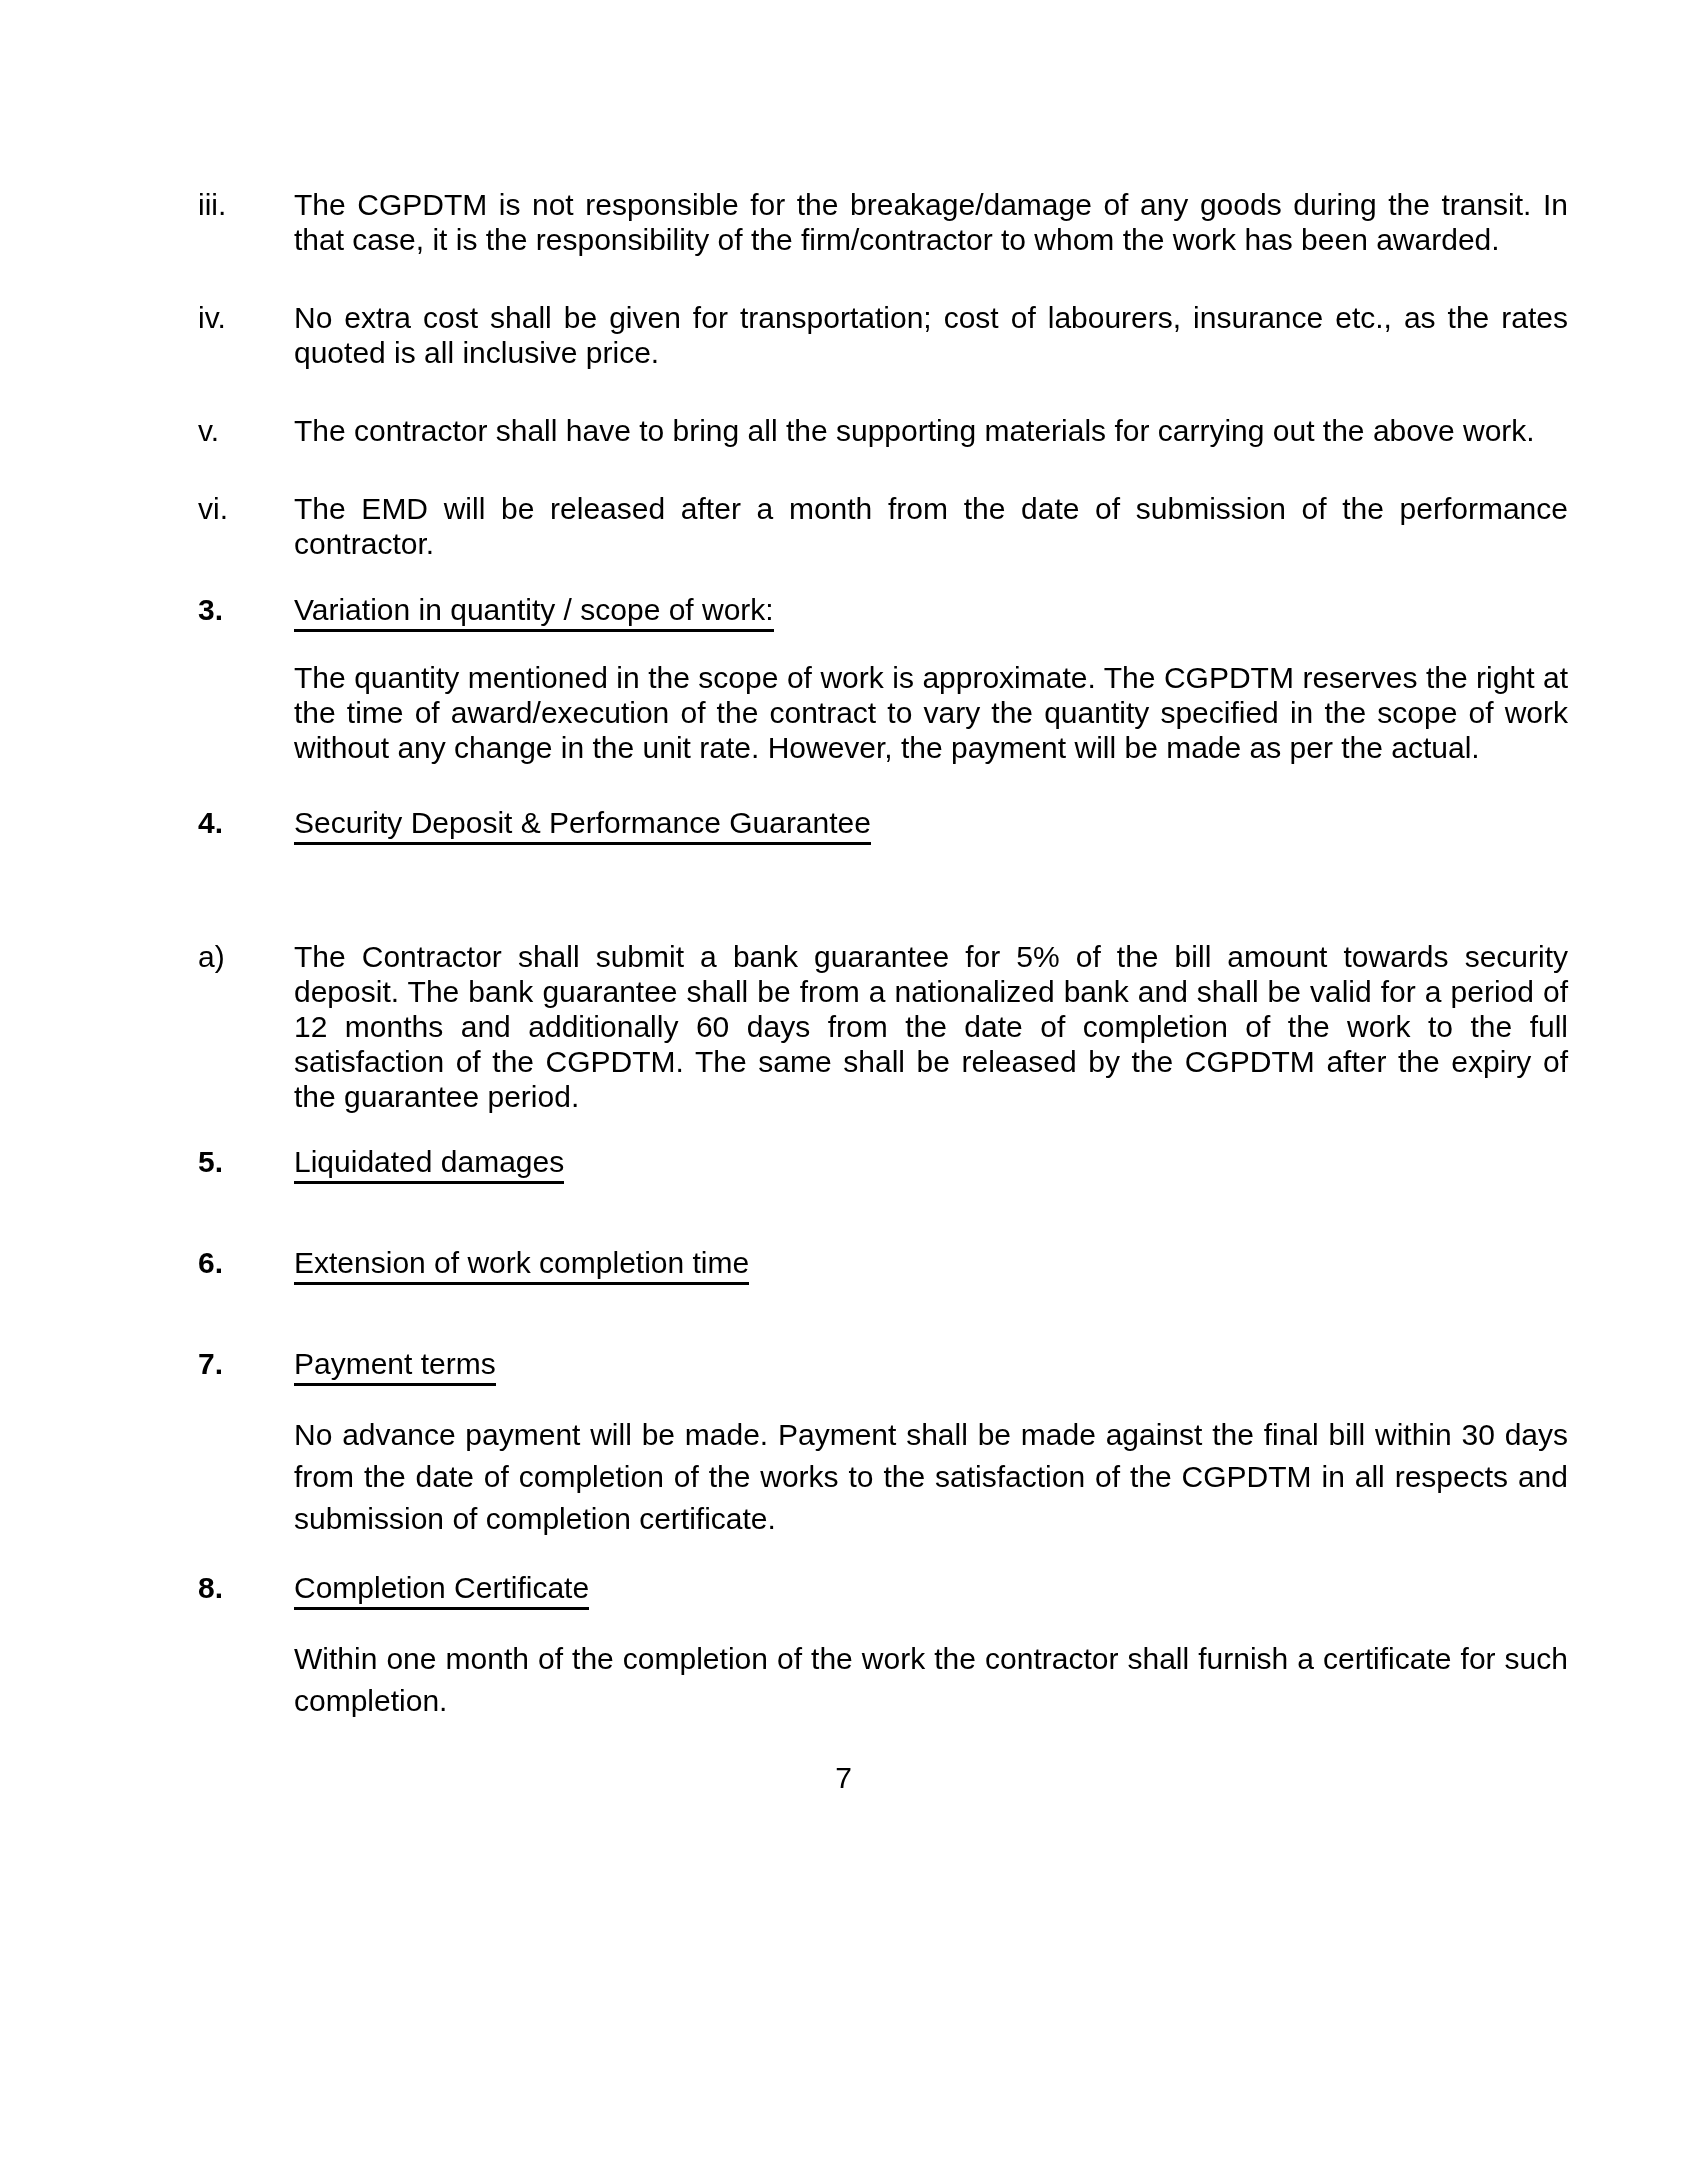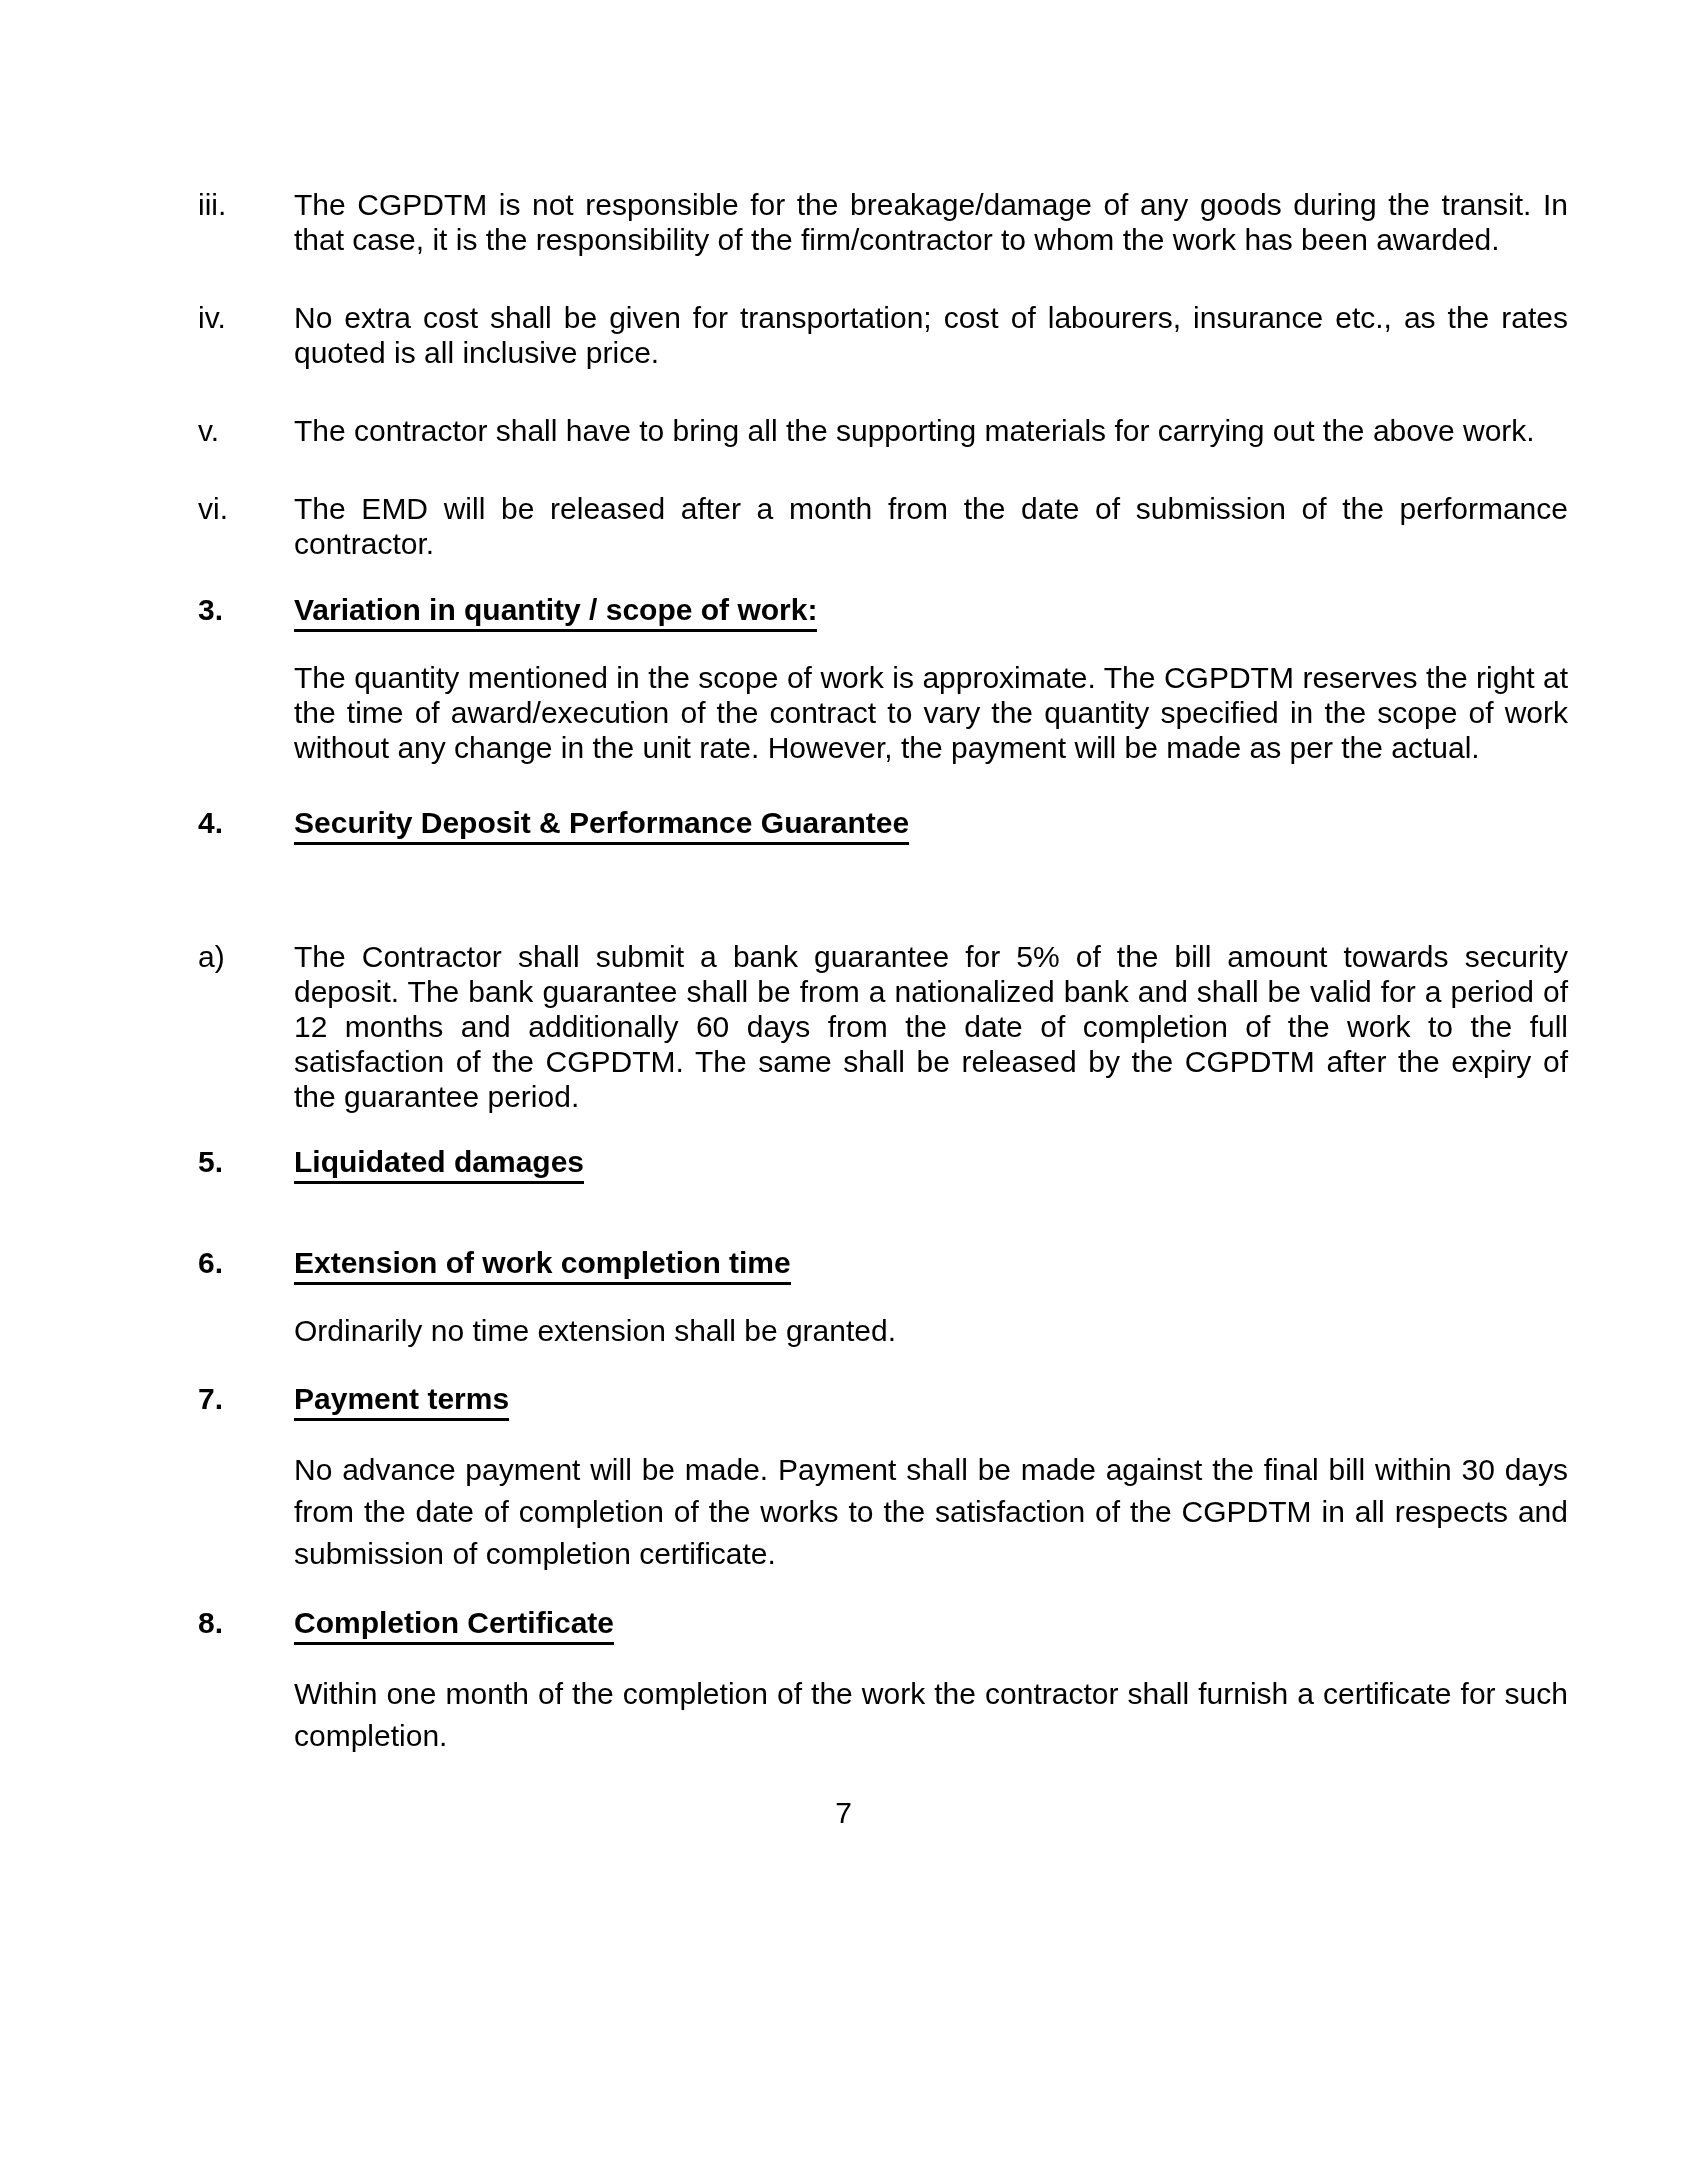--- a/index.html
+++ b/index.html
@@ -28,21 +28,21 @@
   .marker {
     flex: 0 0 96px;
     font-size: 30px;
     line-height: 35px;
   }
   .marker.bold { font-weight: bold; }
   .content { flex: 1; min-width: 0; }
   .heading {
     font-size: 30px;
     line-height: 35px;
-    font-weight: bold;
+    font-weight: normal;
     margin: 0 0 33px 0;
   }
   .heading .hl {
     border-bottom: 3.3px solid #000000;
     padding-bottom: 2.6px;
   }
   p.body {
     font-size: 30px;
     line-height: 35px;
     text-align: justify;
@@ -128,21 +128,20 @@
     <div class="marker bold">5.</div>
     <div class="content">
       <h2 class="heading"><span class="hl">Liquidated damages</span></h2>
     </div>
   </div>
 
   <div class="block mb50">
     <div class="marker bold">6.</div>
     <div class="content">
       <h2 class="heading"><span class="hl">Extension of work completion time</span></h2>
-      <p class="body">Ordinarily no time extension shall be granted.</p>
     </div>
   </div>
 
   <div class="block mb45">
     <div class="marker bold">7.</div>
     <div class="content">
       <h2 class="heading"><span class="hl">Payment terms</span></h2>
       <p class="body wide">No advance payment will be made. Payment shall be made against the final bill within 30 days from the date of completion of the works to the satisfaction of the CGPDTM in all respects and submission of completion certificate.</p>
     </div>
   </div>

